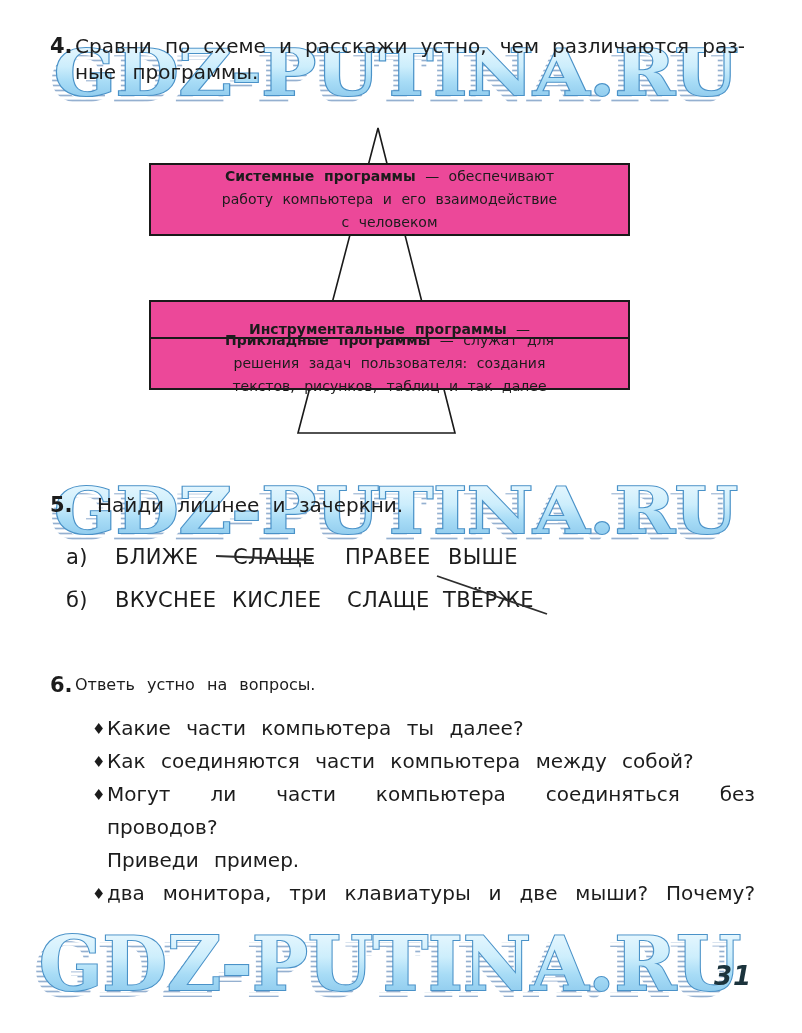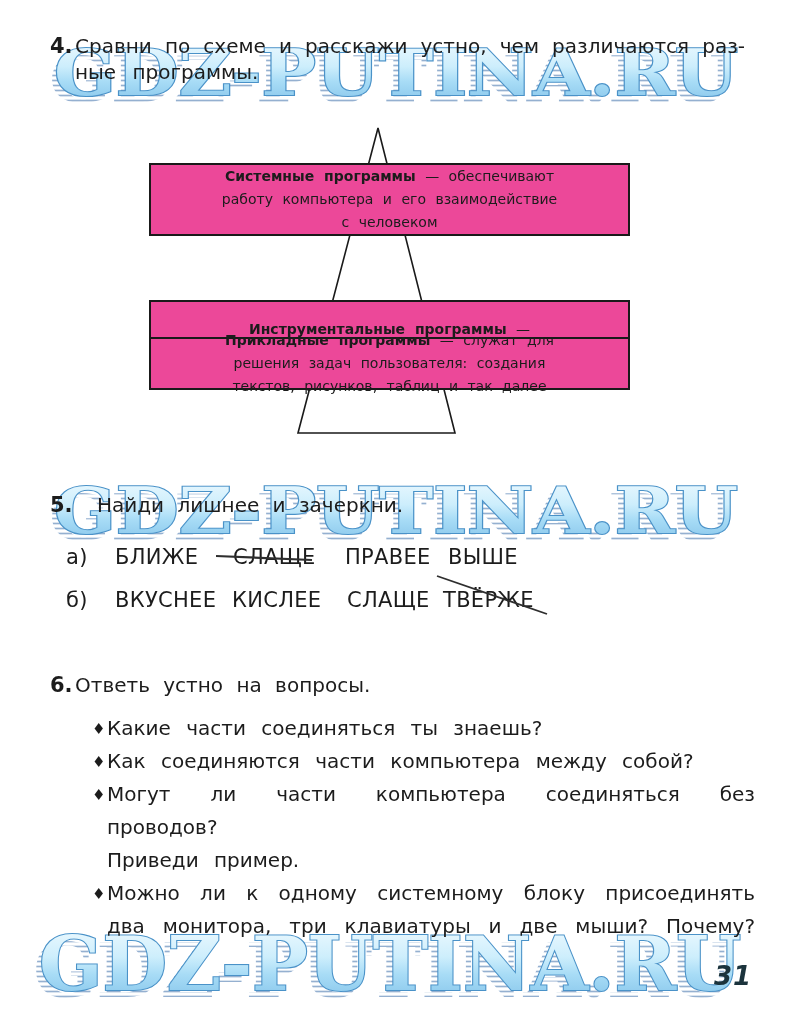--- a/index.html
+++ b/index.html
@@ -32,21 +32,21 @@
   .b2{top:137px;height:58px;margin-top:43px;}
   .b3{top:217px;height:53px;}
   
   .t5{left:50px;top:492px;width:720px;height:140px;}
   .t5-title{margin-left:19px;font-size:20px;line-height:26px;word-spacing:7px;padding-left:28px;}
   .wrow{position:absolute;height:24px;font-size:21px;letter-spacing:.3px;}
   .wrow span{position:absolute;white-space:nowrap;}
   .strikes{position:absolute;left:0;top:0;z-index:2;pointer-events:none;}
   
   .t6{left:50px;top:672px;width:720px;}
-  .t6-title{margin-left:25px;font-size:20px;line-height:26px;word-spacing:7px;}
+  .t6-title{margin-left:25px;font-size:16px;line-height:26px;word-spacing:7px;}
   .t6 ul{list-style:none;margin:14px 0 0 0;padding:0;}
   .t6 li{position:relative;padding-left:57px;width:648px;font-size:20px;line-height:33px;word-spacing:9px;}
   .t6 .bullet{position:absolute;left:42px;top:1px;font-size:15px;line-height:33px;word-spacing:0;}
   
   .pagenum{
     position:absolute;left:714px;top:961px;z-index:3;font-size:26px;font-weight:bold;
     font-style:italic;color:#1b333c;letter-spacing:1px;
   }
 </style>
 </head>
@@ -135,34 +135,33 @@
       <line x1="387" y1="84" x2="497" y2="122" stroke="#2e2e2e" stroke-width="1.8"></line>
     </svg>
   </div>
 
   <div class="task t6">
     <span class="tnum">6.</span>
     <div class="t6-title">Ответь устно на вопросы.</div>
     <ul>
       <li>
         <span class="bullet">♦</span>
-        <div>Какие части соединяться ты знаешь?</div>
+        <div>Какие части компьютера ты далее?</div>
       </li>
       <li>
         <span class="bullet">♦</span>
         <div>Как соединяются части компьютера между собой?</div>
       </li>
       <li>
         <span class="bullet">♦</span>
         <div class="just">Могут ли части компьютера соединяться без проводов?</div>
         <div>Приведи пример.</div>
       </li>
       <li>
         <span class="bullet">♦</span>
-        <div class="just">Можно ли к одному системному блоку присоединять</div>
         <div class="just">два монитора, три клавиатуры и две мыши? Почему?</div>
       </li>
     </ul>
   </div>
 
   <div class="pagenum">31</div>
 
 </div>
 
 </body></html>

